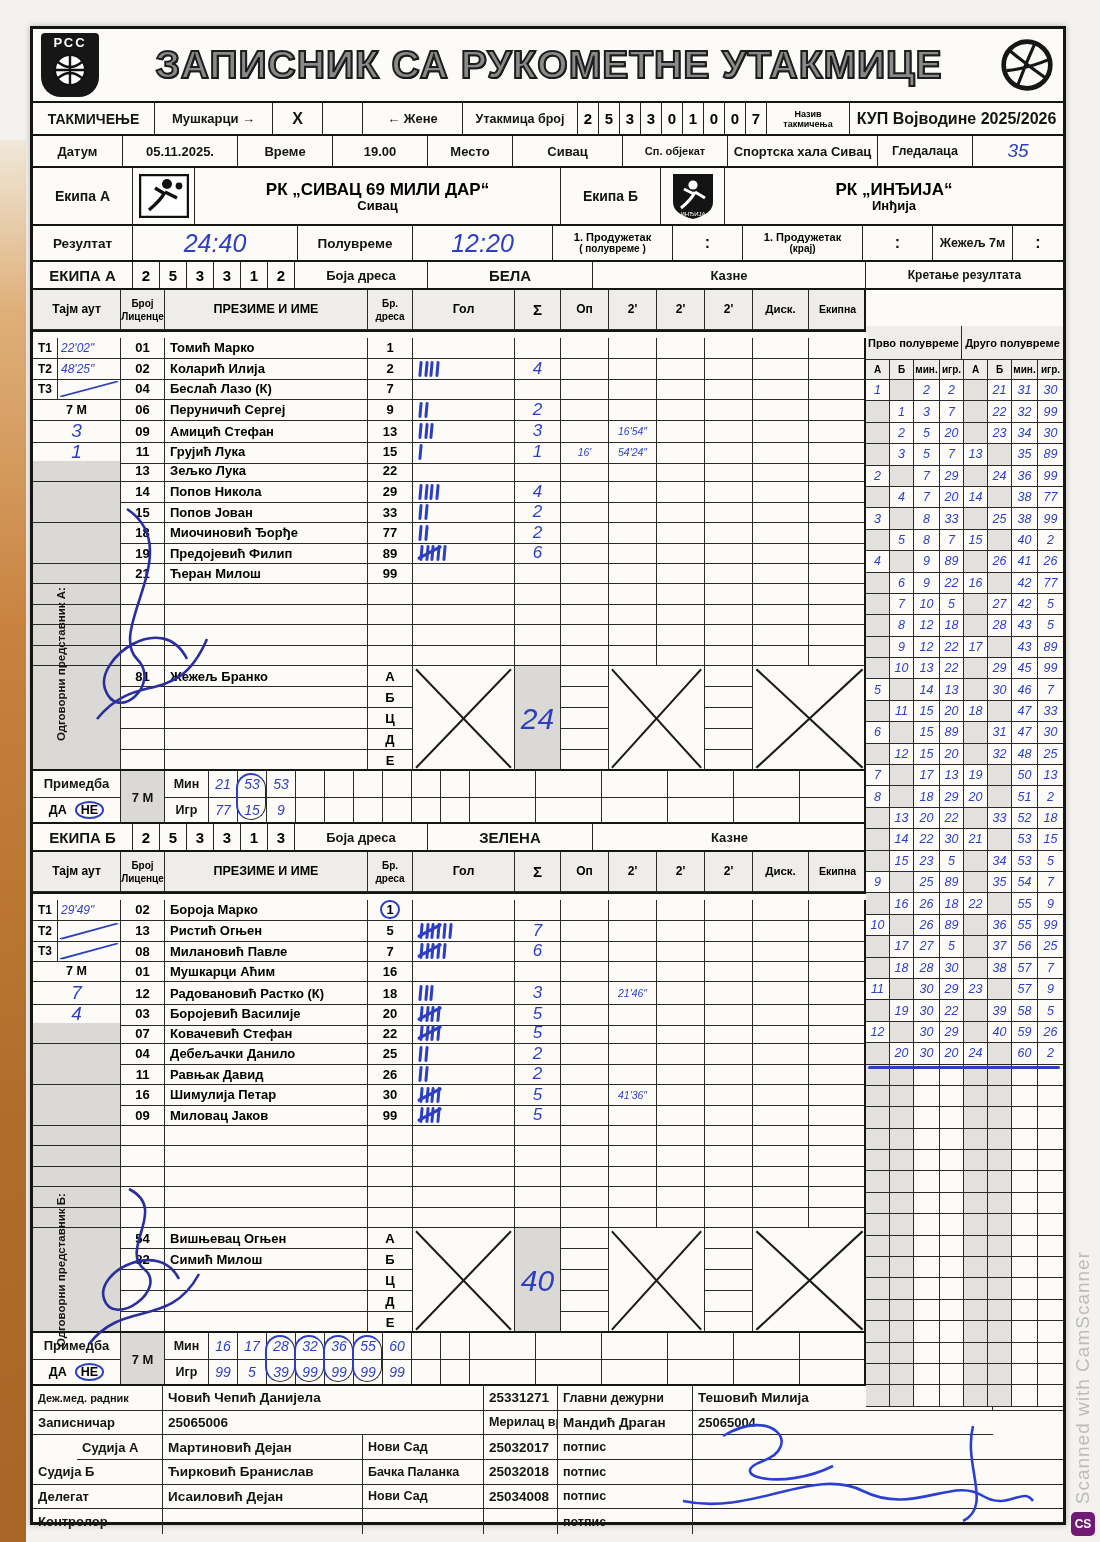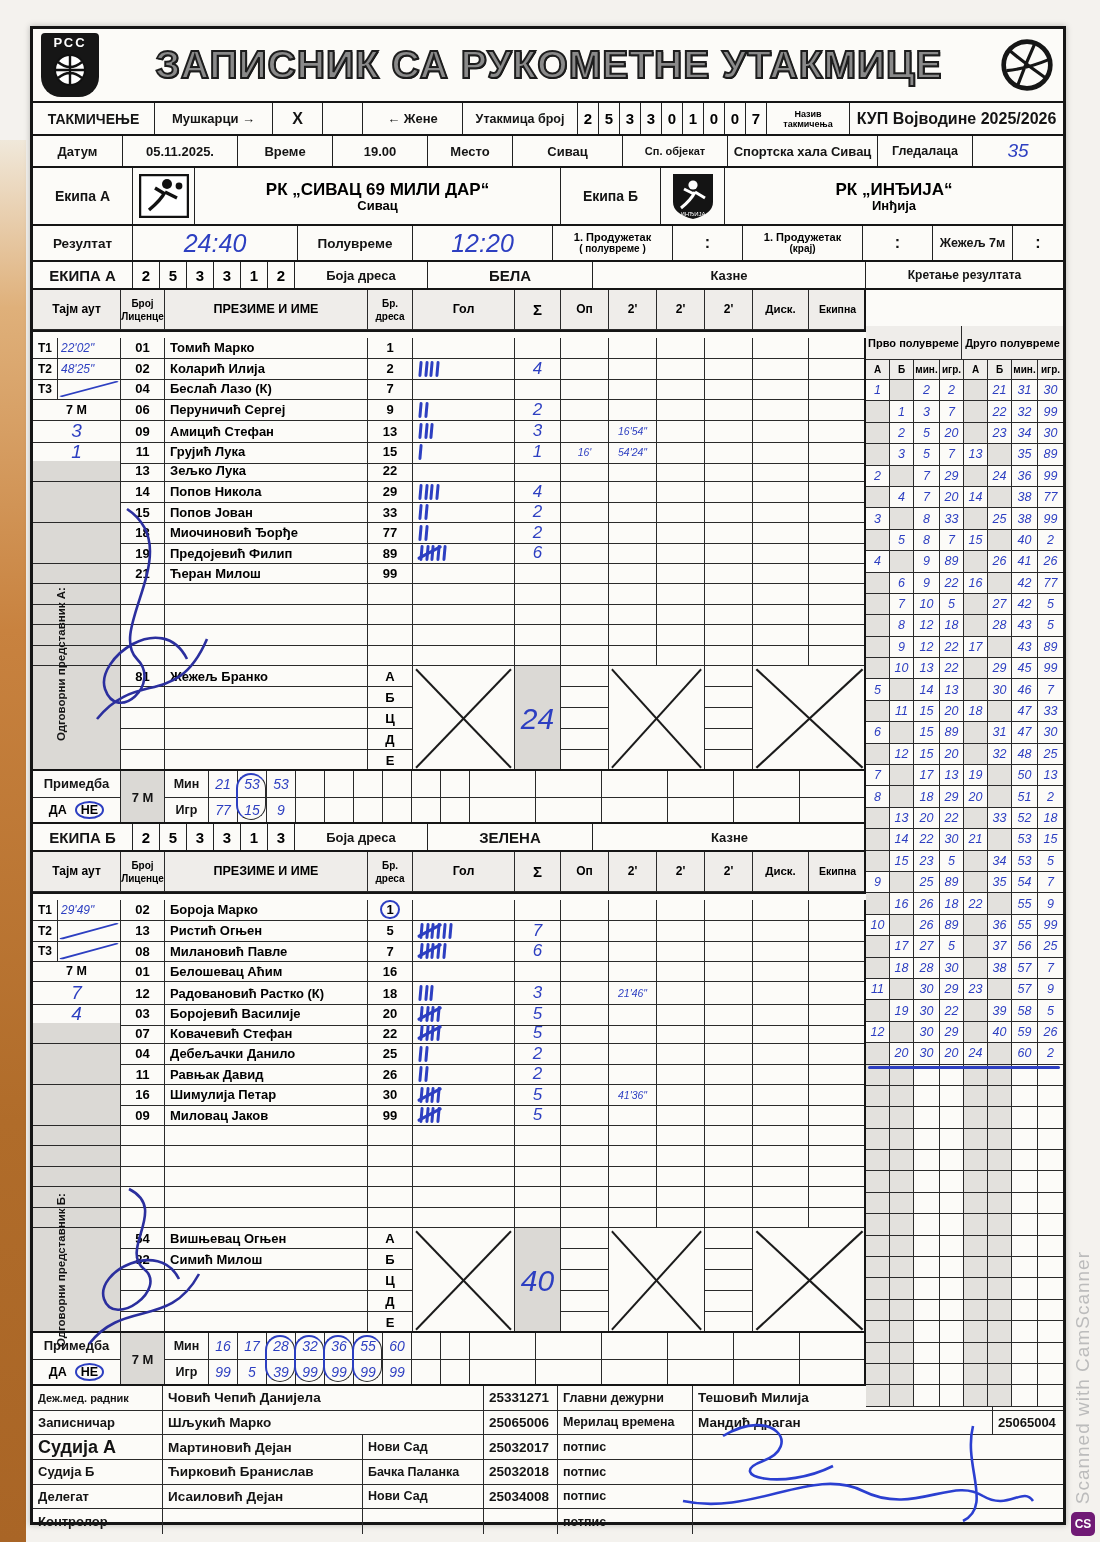--- a/index.html
+++ b/index.html
@@ -767,21 +767,21 @@
         <div class="hand pent"></div>
         <div class="hand pent"></div>
         <div class="hand pent"></div>
         <div class="hand pent"></div>
         <div class="pent"></div>
         <div class="pent" style="border-right: none;"></div>
       </div>
       <div class="prow">
         <div class="pc" style="font-weight: bold; font-size: 12.5px;">7 М</div>
         <div class="pnum pc">01</div>
-        <div class="pname">Белошевац Аћим</div>
+        <div class="pname">Мушкарци Аћим</div>
         <div class="pnum pc">16</div>
         <div></div>
         <div class="hand sumv pc"></div>
         <div class="hand pent"></div>
         <div class="hand pent"></div>
         <div class="hand pent"></div>
         <div class="hand pent"></div>
         <div class="pent"></div>
         <div class="pent" style="border-right: none;"></div>
       </div>
@@ -1152,28 +1152,27 @@
       <div class="brow" style="grid-template-columns: 130px 321px 74px 135px 300px 70px;">
         <div class="lbl" style="font-size: 11px;">Деж.мед. радник</div>
         <div class="lbl" style="font-size: 13.5px;">Човић Чепић Данијела</div>
         <div class="lbl" style="font-size: 13.5px;">25331271</div>
         <div class="lbl" style="font-size: 12.5px;">Главни дежурни</div>
         <div class="lbl" style="font-size: 13.5px;">Тешовић Милија</div>
         <div class="lbl" style="font-size: 13px; border-right: none;">25331255</div>
       </div>
       <div class="brow" style="grid-template-columns: 130px 321px 74px 135px 300px 70px;">
         <div class="lbl" style="font-size: 13px;">Записничар</div>
-        <div class="lbl" style="font-size: 13.5px;">Шљукић Марко</div>
         <div class="lbl" style="font-size: 13.5px;">25065006</div>
         <div class="lbl" style="font-size: 12.5px;">Мерилац времена</div>
         <div class="lbl" style="font-size: 13.5px;">Мандић Драган</div>
         <div class="lbl" style="font-size: 13px; border-right: none;">25065004</div>
       </div>
       <div class="brow" style="grid-template-columns: 130px 200px 121px 74px 135px 370px;">
-        <div class="lbl" style="font-size: 18px;">Судија А</div>
+        <div class="lbl" style="font-size: 13px; margin-left: 44px;">Судија А</div>
         <div class="lbl" style="font-size: 13.5px;">Мартиновић Дејан</div>
         <div class="lbl" style="font-size: 12.5px;">Нови Сад</div>
         <div class="lbl" style="font-size: 13.5px;">25032017</div>
         <div class="lbl" style="font-size: 12.5px;">потпис</div>
         <div style="border-right: none;"></div>
       </div>
       <div class="brow" style="grid-template-columns: 130px 200px 121px 74px 135px 370px;">
         <div class="lbl" style="font-size: 13px;">Судија Б</div>
         <div class="lbl" style="font-size: 13.5px;">Ћирковић Бранислав</div>
         <div class="lbl" style="font-size: 12.5px;">Бачка Паланка</div>

